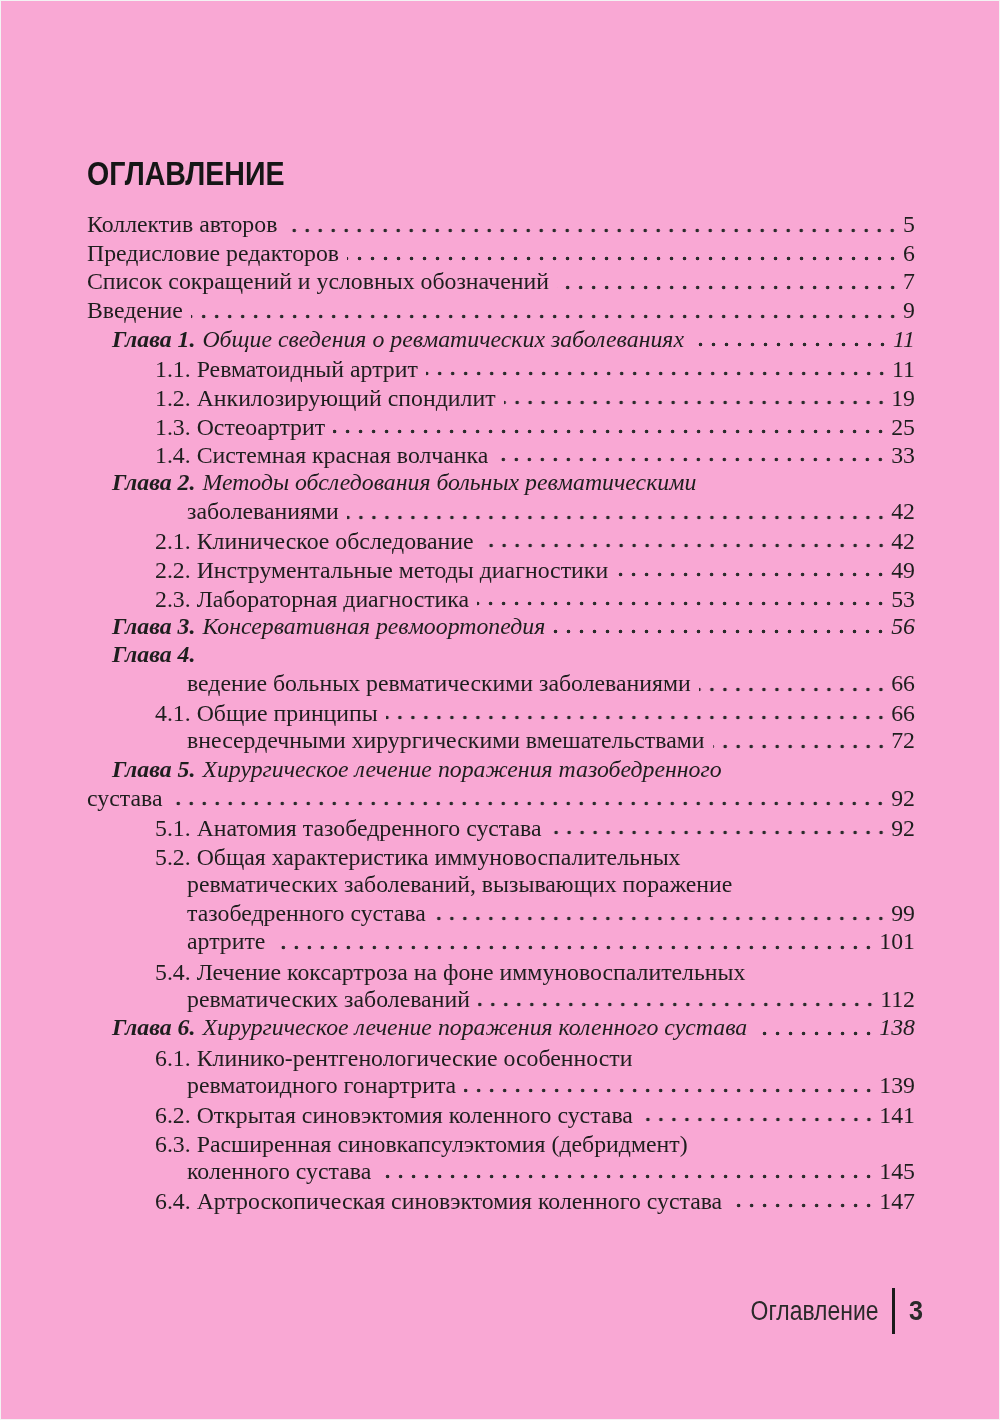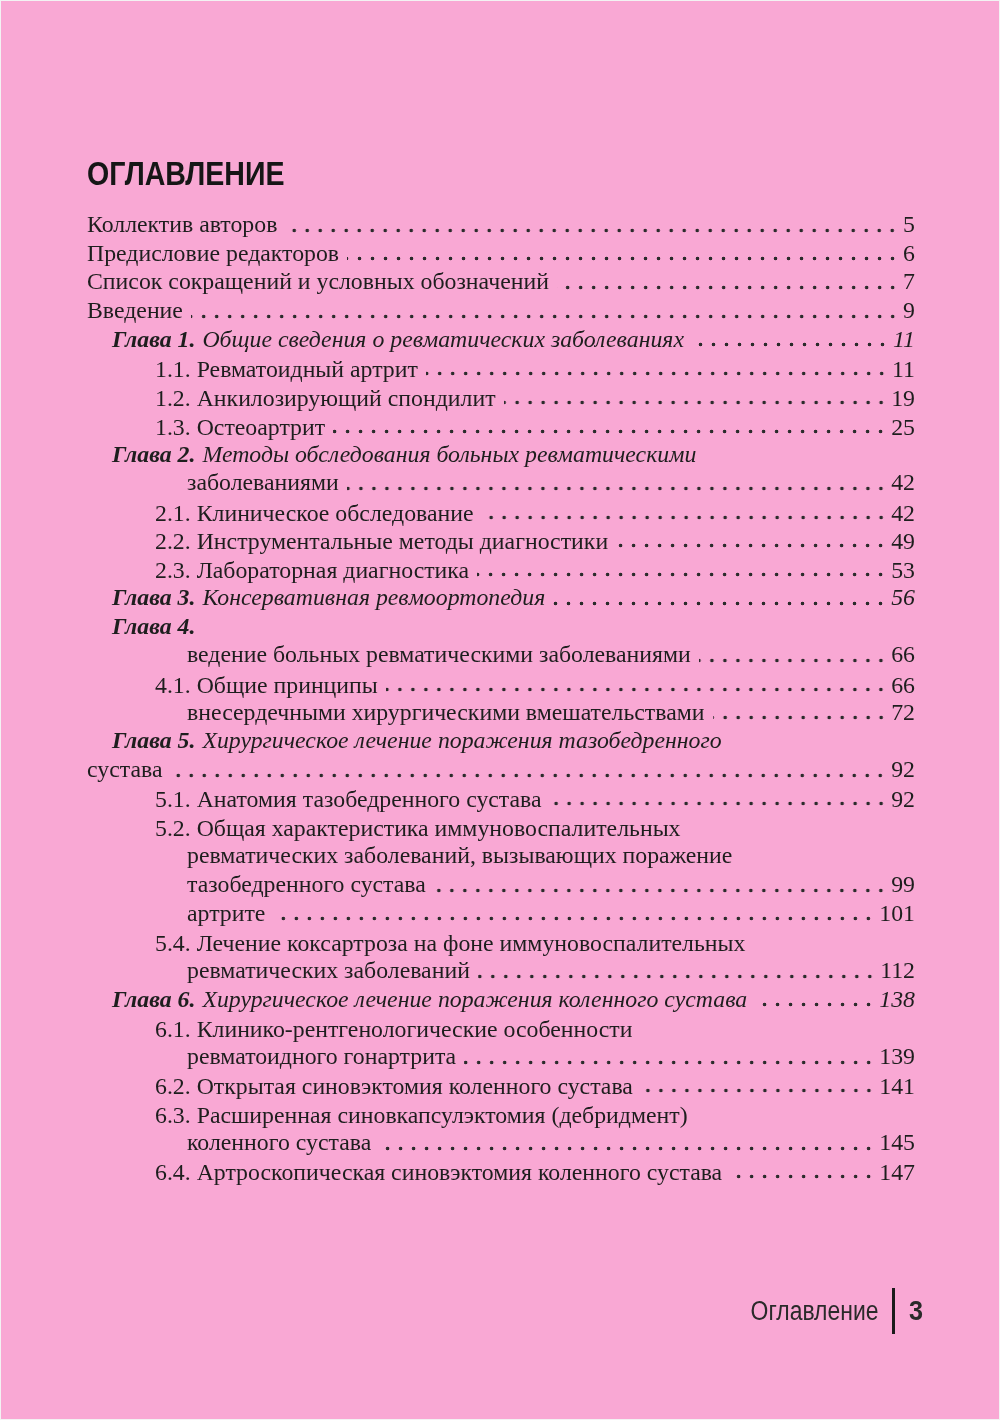--- a/index.html
+++ b/index.html
@@ -137,20 +137,25 @@
         <div class="row ind2">
           <span class="txt">1.2. Анкилозирующий спондилит</span>
           <span class="leader"></span>
           <span class="pg">19</span>
         </div>
         <div class="row ind2">
           <span class="txt">1.3. Остеоартрит</span>
           <span class="leader"></span>
           <span class="pg">25</span>
         </div>
+        <div class="row ind2">
+          <span class="txt">1.4. Системная красная волчанка</span>
+          <span class="leader"></span>
+          <span class="pg">33</span>
+        </div>
         <div class="row ind1">
           <span class="chap">Глава 2.</span>
           <span class="txt">Методы обследования больных ревматическими</span>
         </div>
         <div class="row ind3">
           <span class="txt">заболеваниями</span>
           <span class="leader"></span>
           <span class="pg">42</span>
         </div>
         <div class="row ind2">

